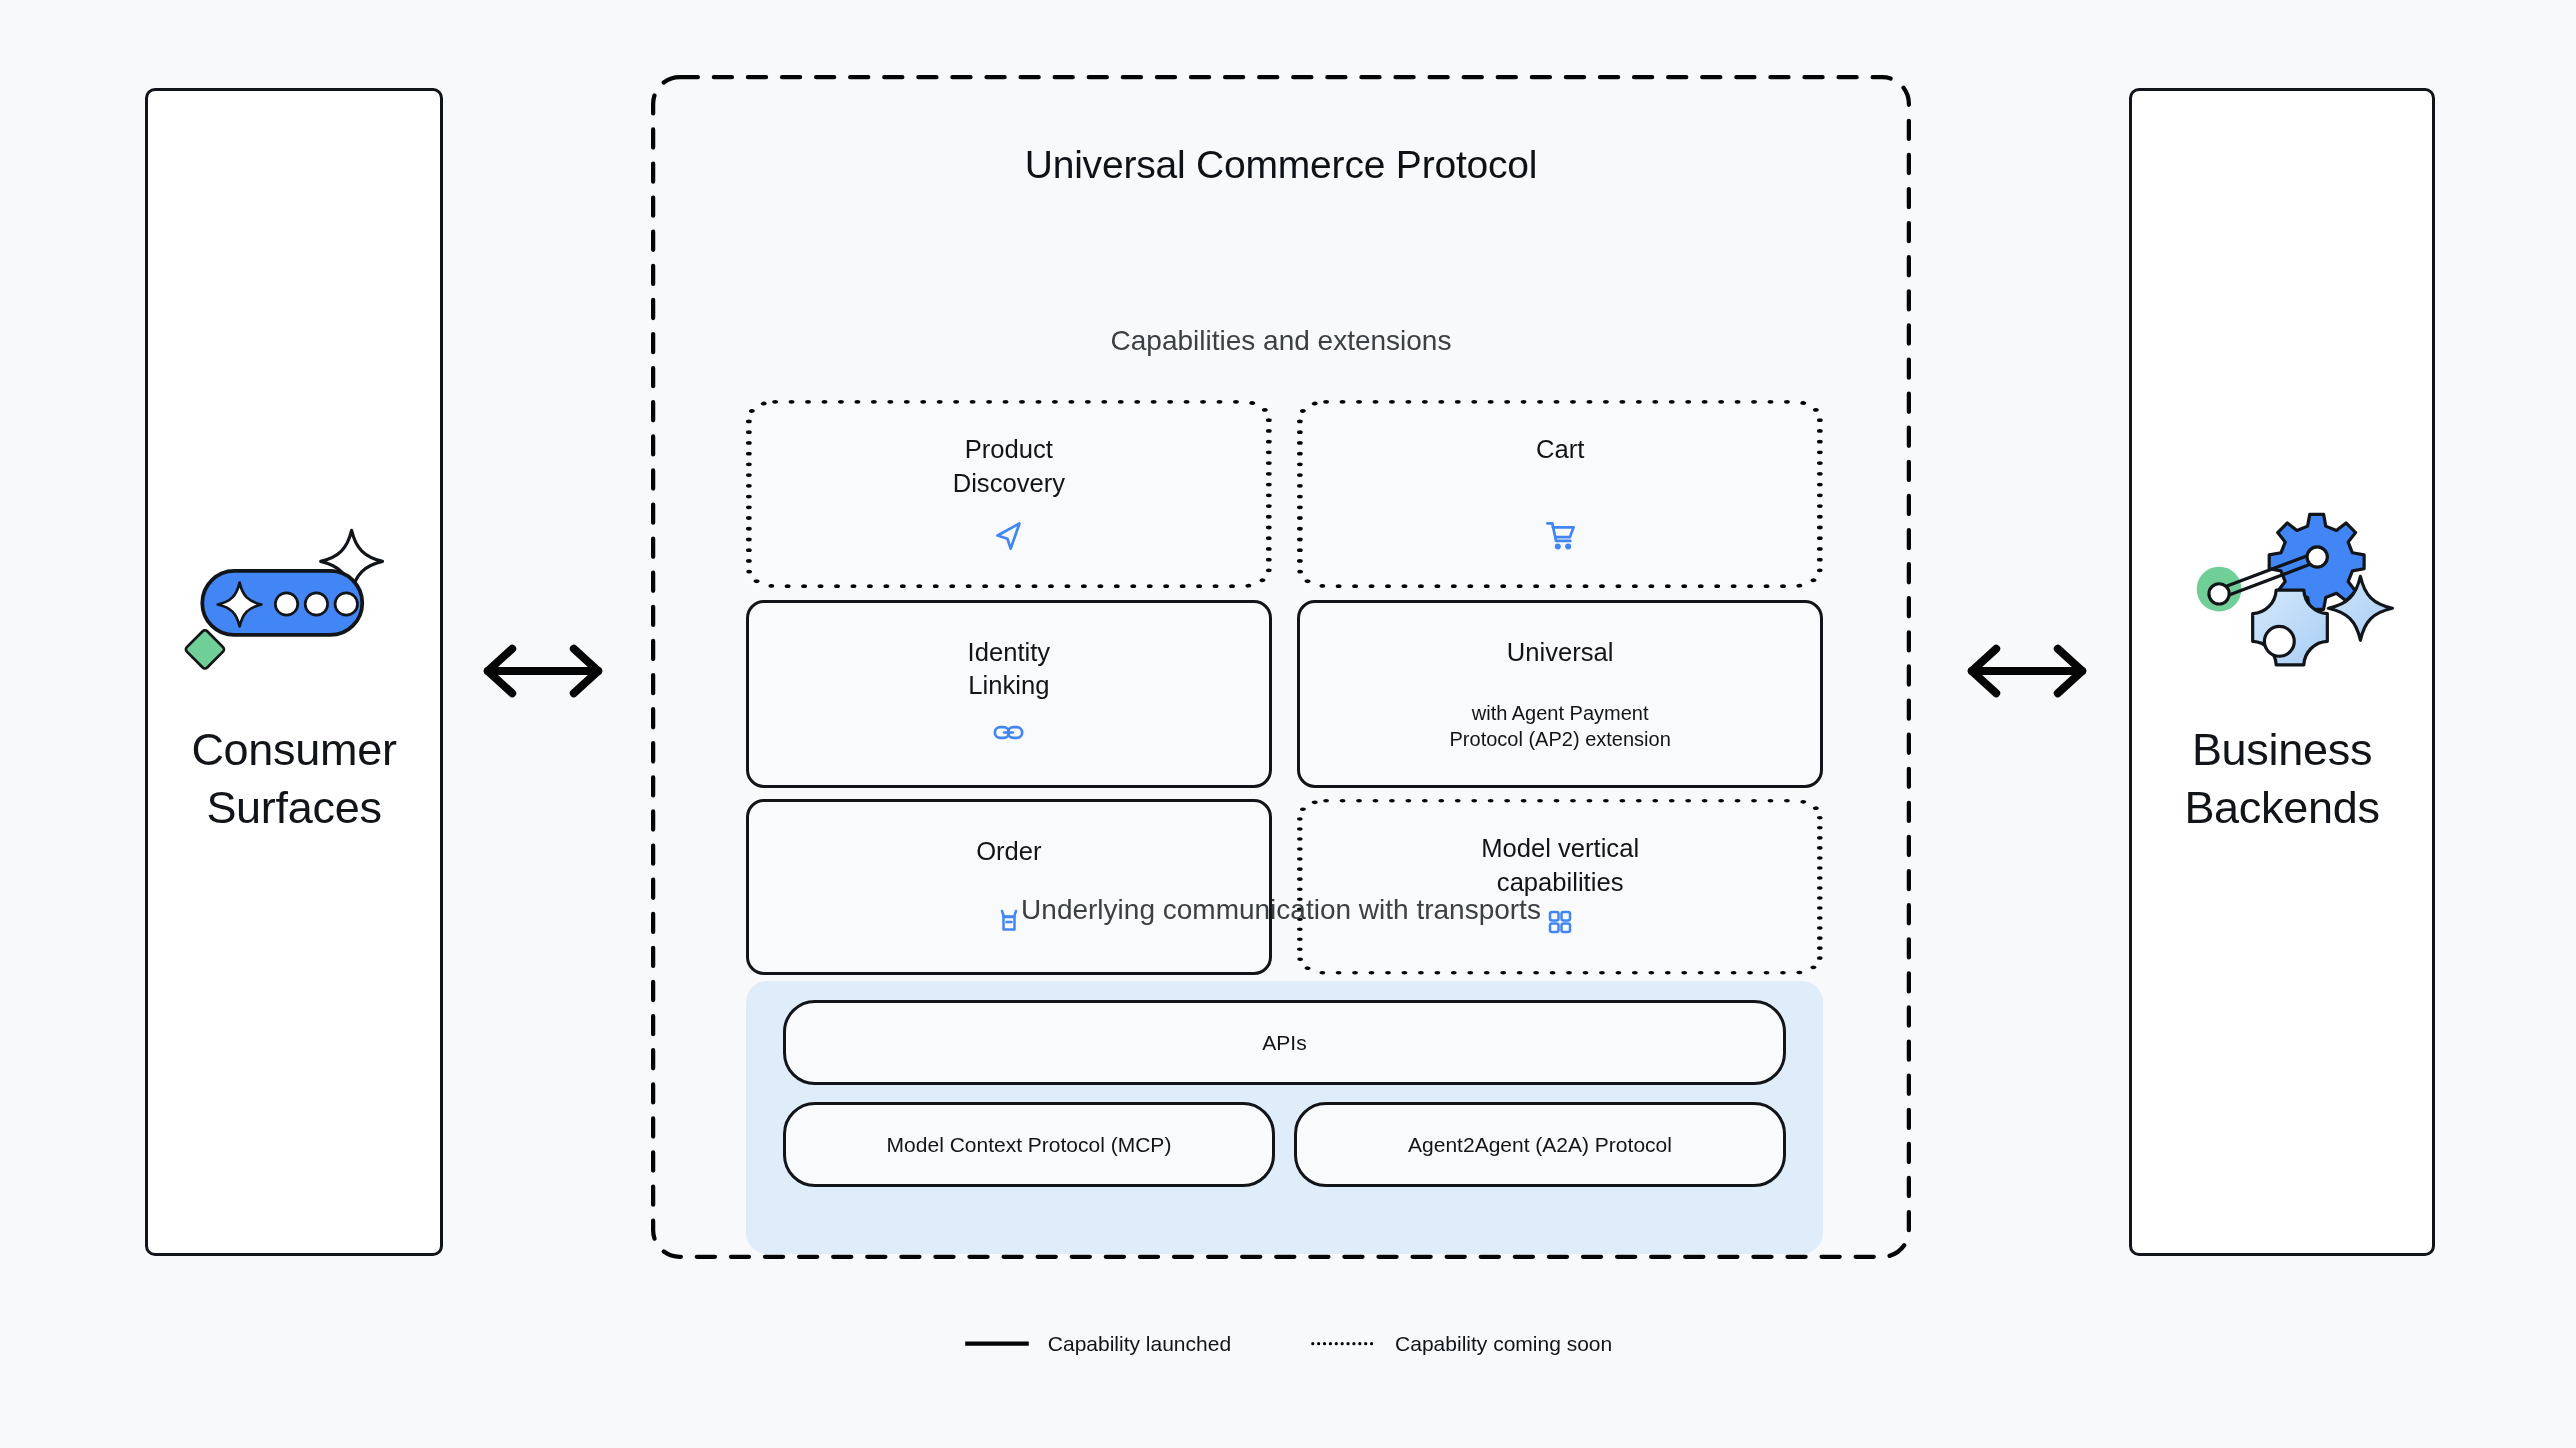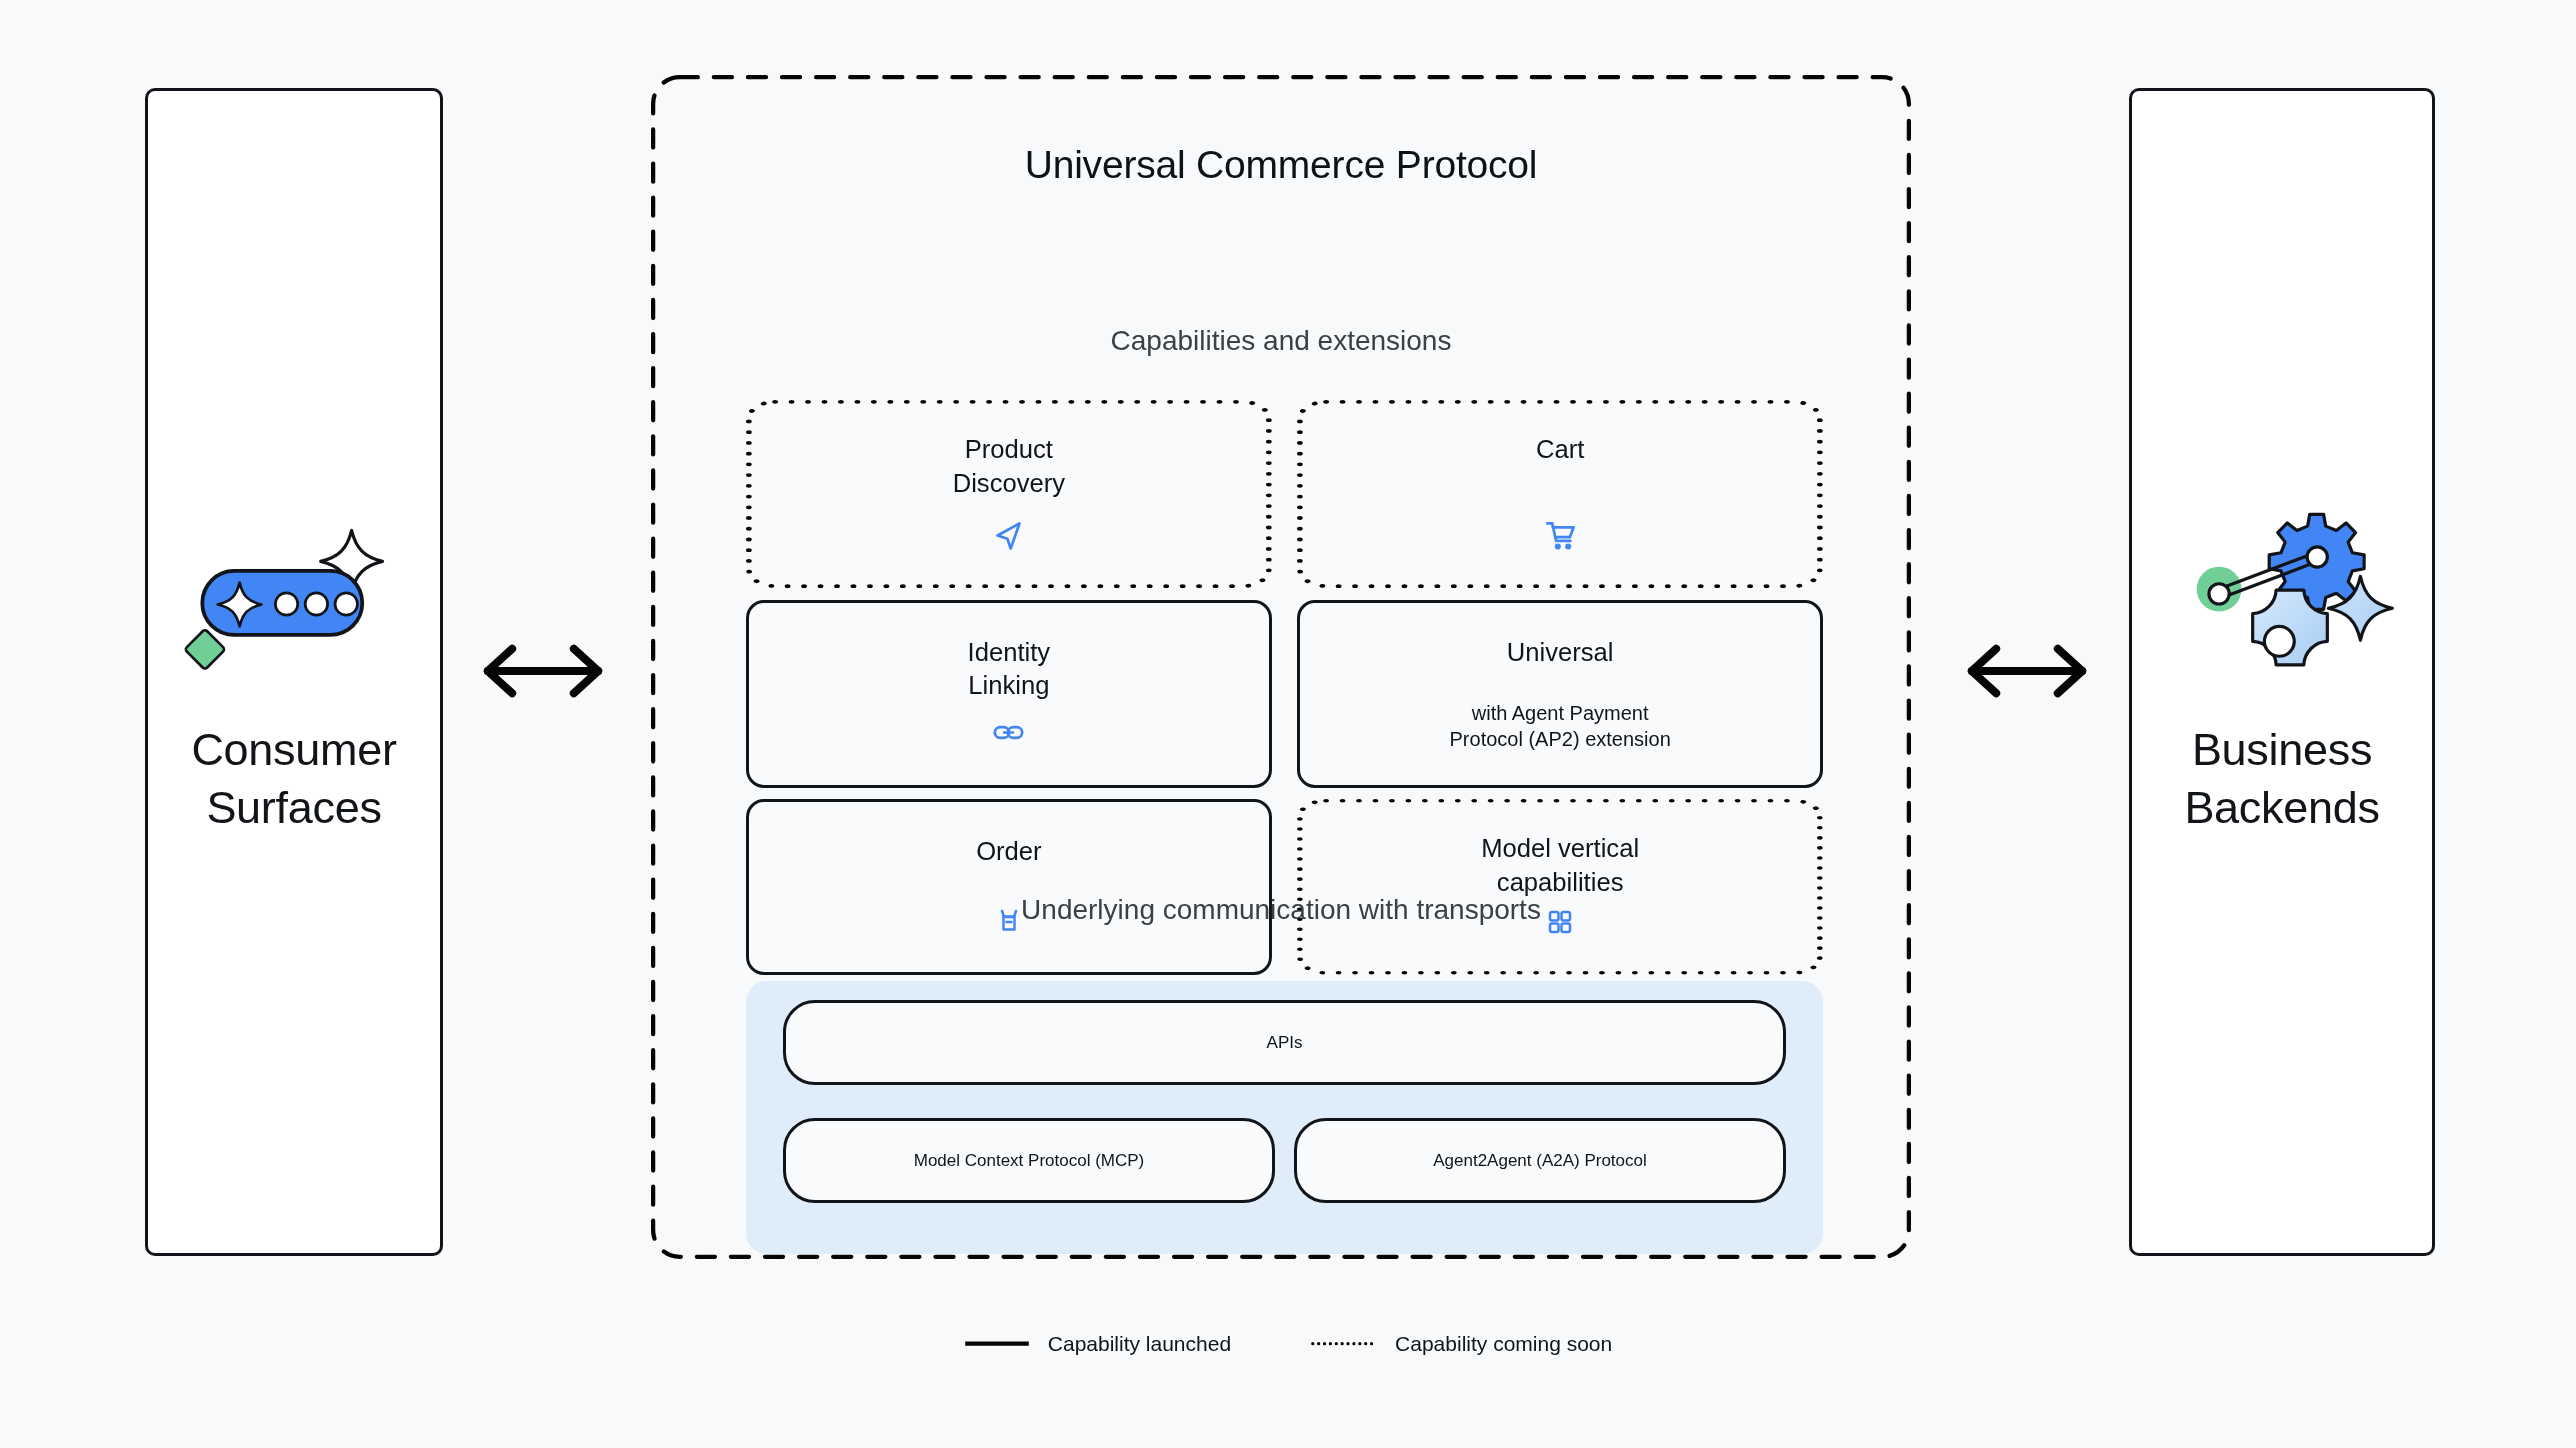--- a/index.html
+++ b/index.html
@@ -172,26 +172,26 @@
     flex-direction: column;
     gap: 17px;
   }
   .pill {
     background: #f9fafb;
     border: 3.2px solid #111418;
     border-radius: 32px;
     display: flex;
     align-items: center;
     justify-content: center;
-    font-size: 17px;
+    font-size: 21px;
     color: #111418;
     box-sizing: border-box;
   }
   #pill-apis { height: 85px; width: 100%; }
-  .pill-row { display: flex; gap: 19px; height: 85px; margin-top: 16px; }
+  .pill-row { display: flex; gap: 19px; height: 85px; }
   .pill-row .pill { flex: 1; }
 
   
   #legend {
     position: absolute;
     left: 0; right: 0;
     top: 1332px;
     display: flex;
     justify-content: center;
     align-items: flex-end;

